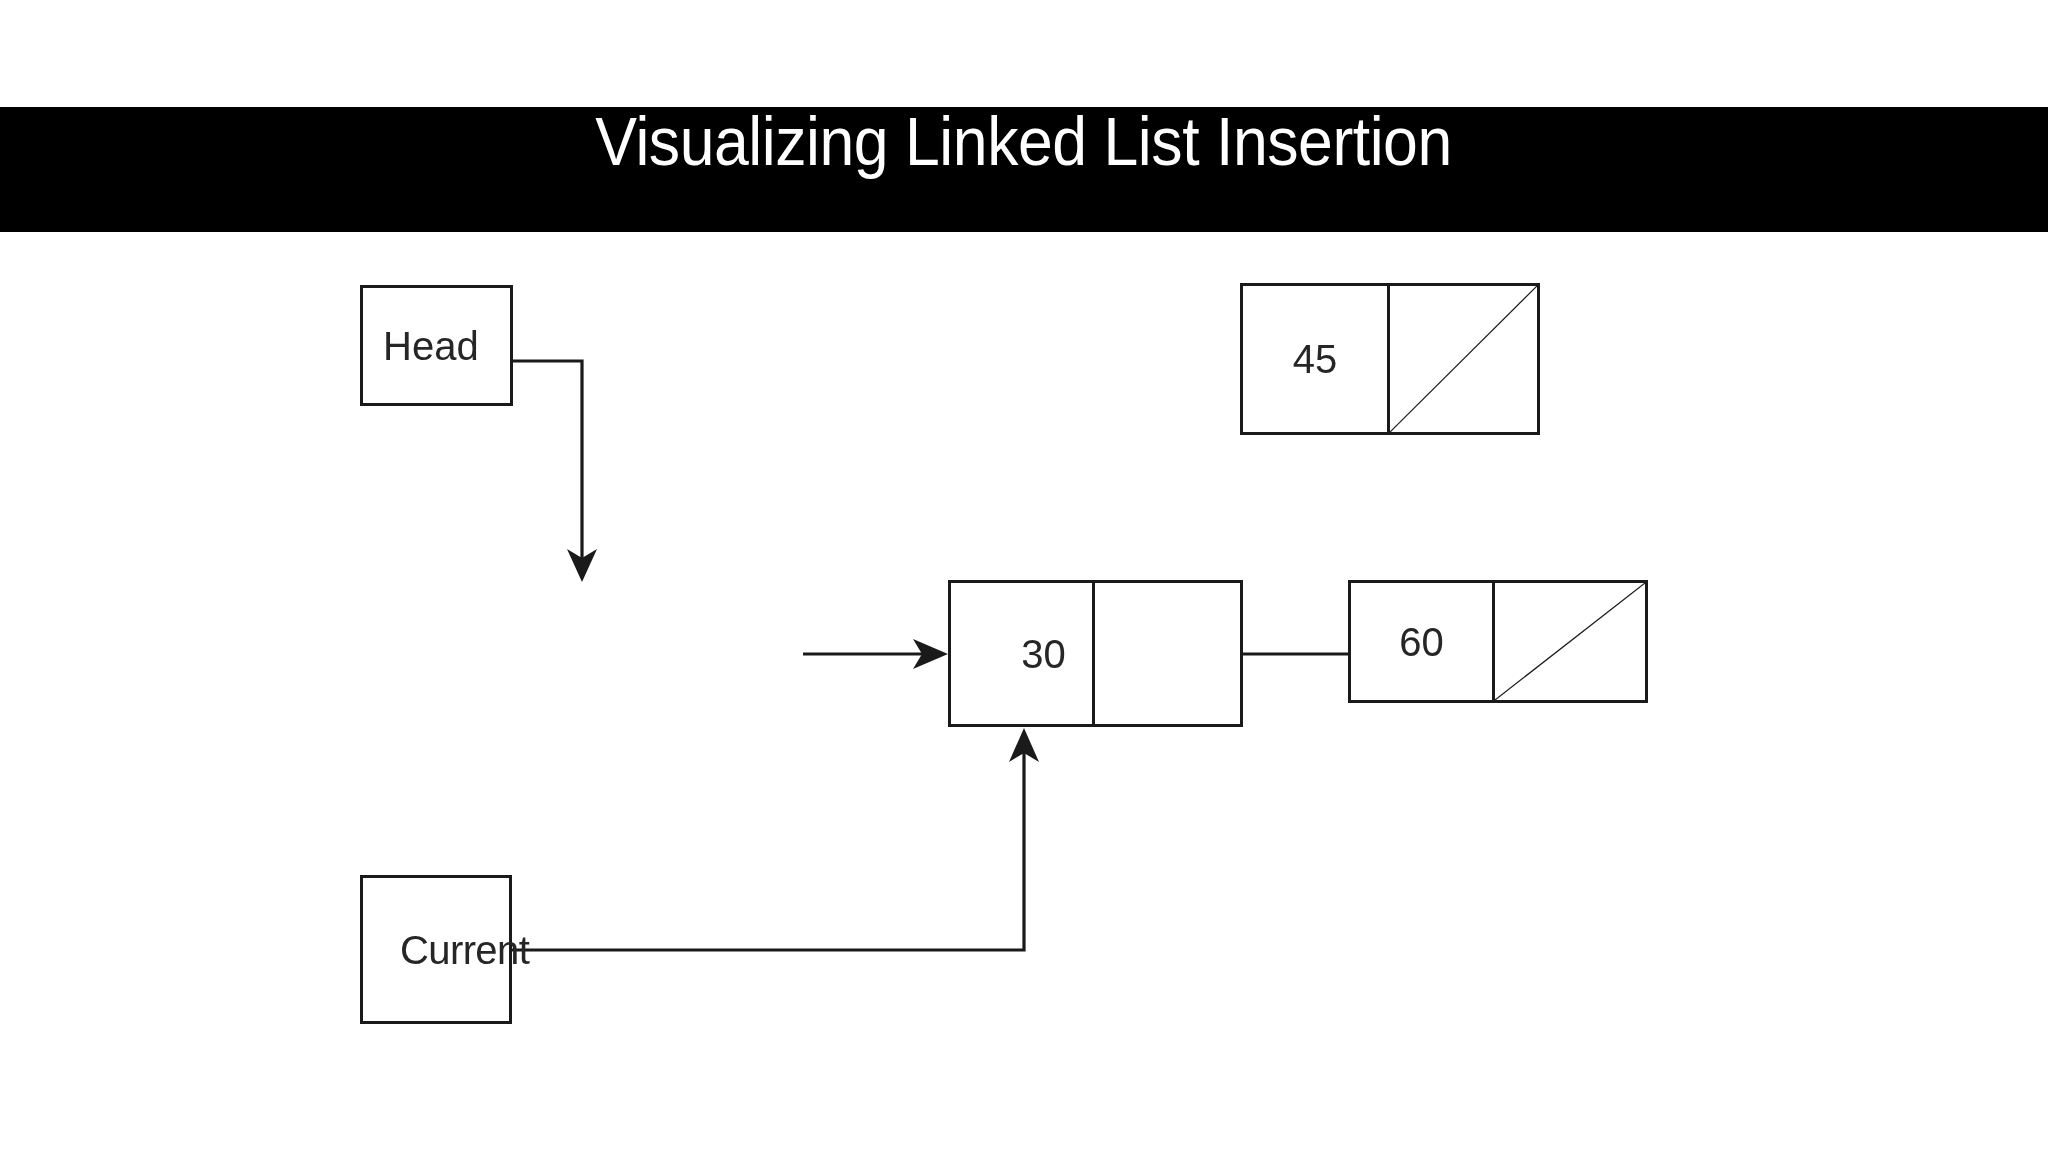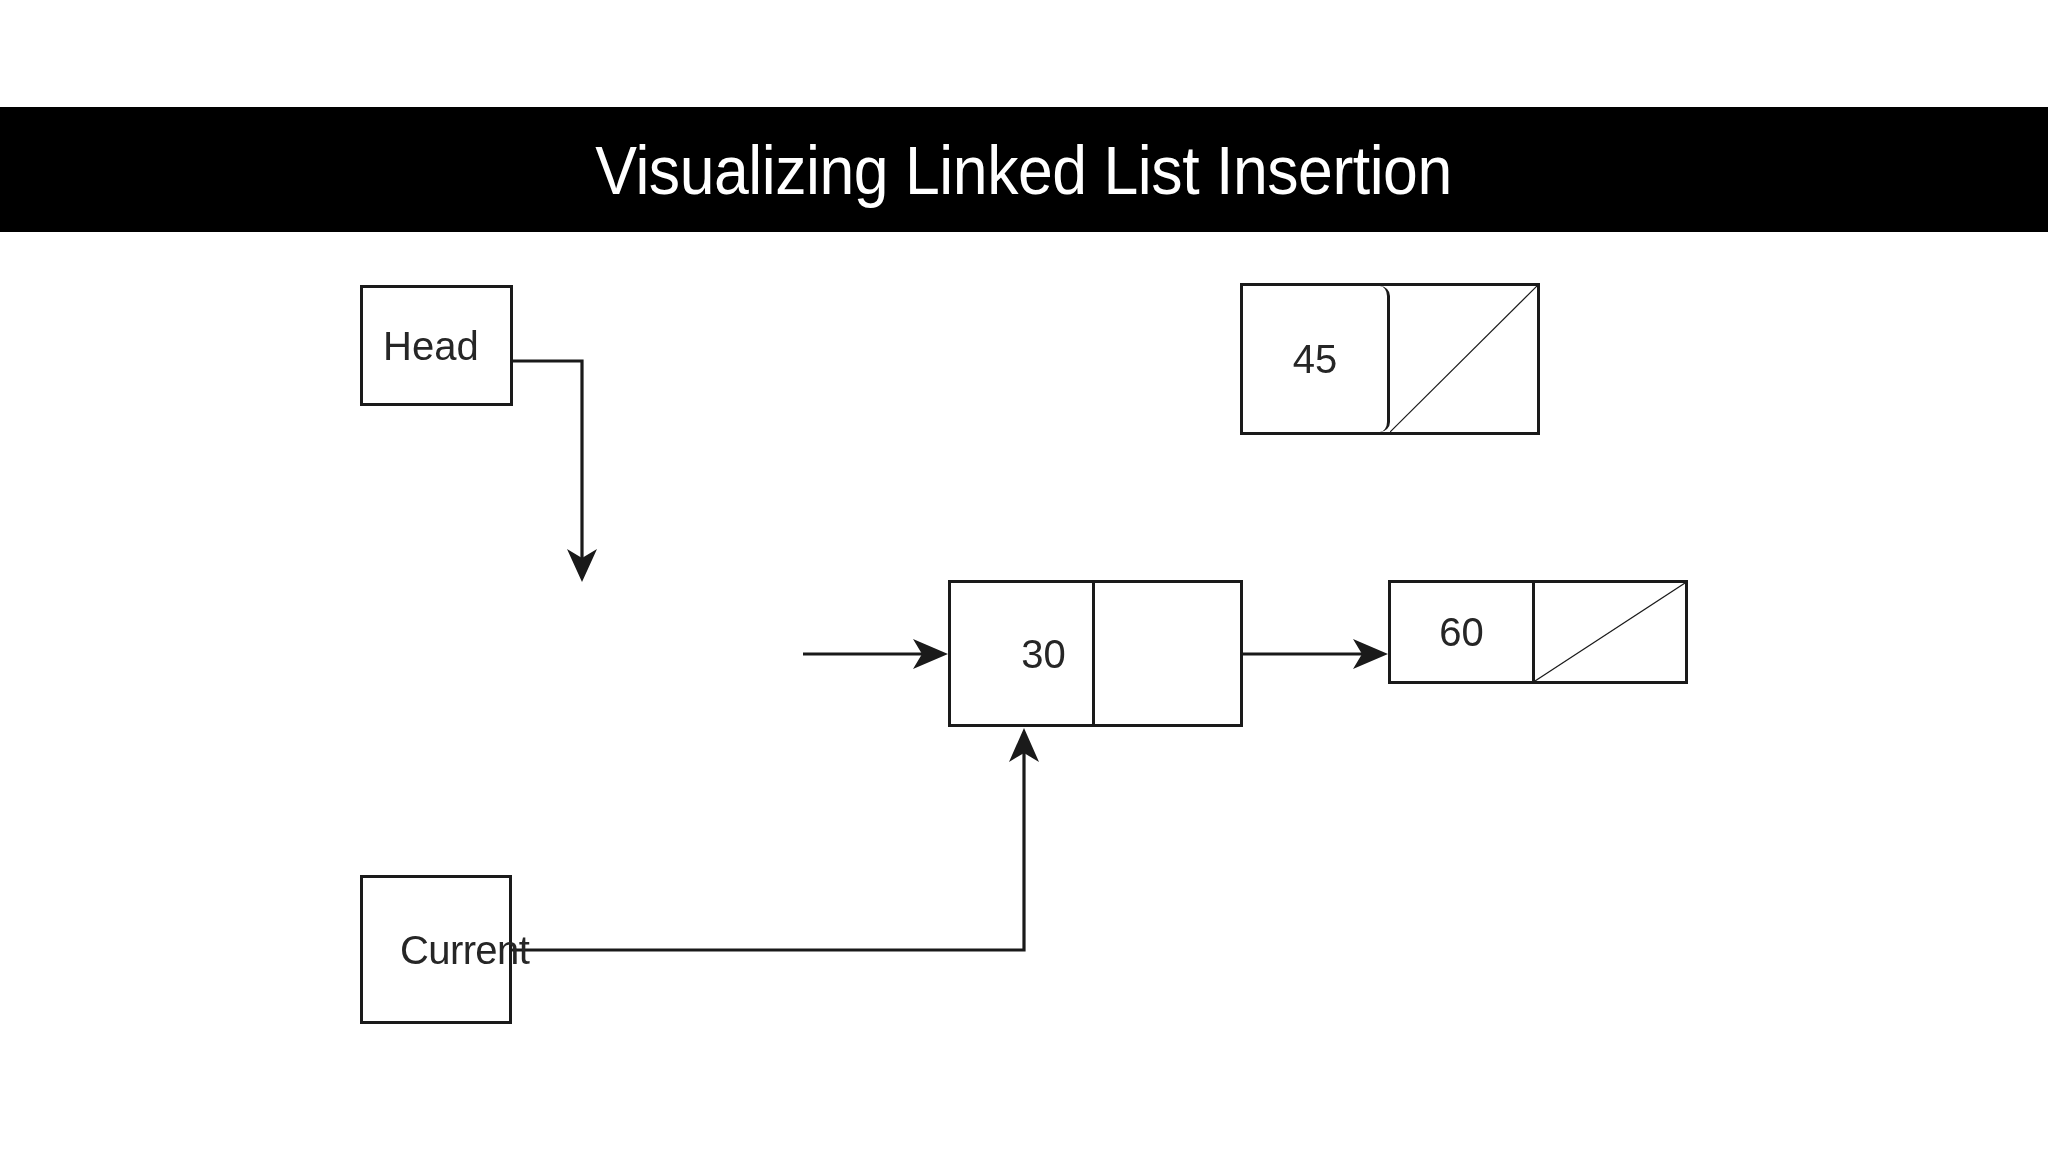--- a/index.html
+++ b/index.html
@@ -27,21 +27,20 @@
 
   
   #title-bar {
     position: absolute;
     left: 0;
     top: 107px;
     width: 2048px;
     height: 125px;
     background: #000000;
     display: flex;
-    align-items: center;
     justify-content: center;
   }
   #title-text {
     color: #ffffff;
     font-family: "Liberation Sans", sans-serif;
     font-size: 68px;
     font-weight: 300;
     letter-spacing: -0.5px;
     line-height: 1;
     white-space: nowrap;
@@ -129,29 +128,29 @@
   }
   .null-slash {
     position: absolute;
     left: 0; top: 0;
     width: 100%;
     height: 100%;
     display: block;
   }
 
   #node-45 { left: 1240px; top: 283px; width: 300px; height: 152px; }
-  #node-45 .cell-data { width: 147px; border-radius: 10px; }
+  #node-45 .cell-data { width: 147px; }
 
   #node-15 { left: 507px; top: 580px; width: 296px; height: 147px; }
   #node-15 .cell-data { width: 143px; }
 
   #node-30 { left: 948px; top: 580px; width: 295px; height: 147px; }
   #node-30 .cell-data { width: 144px; padding-left: 44px; }
 
-  #node-60 { left: 1388px; top: 580px; width: 300px; height: 104px; }
+  #node-60 { left: 1348px; top: 580px; width: 300px; height: 123px; }
   #node-60 .cell-data { width: 144px; }
 
   
   #connectors {
     position: absolute;
     left: 0; top: 0;
     width: 2048px;
     height: 1152px;
   }
   .conn-path {

